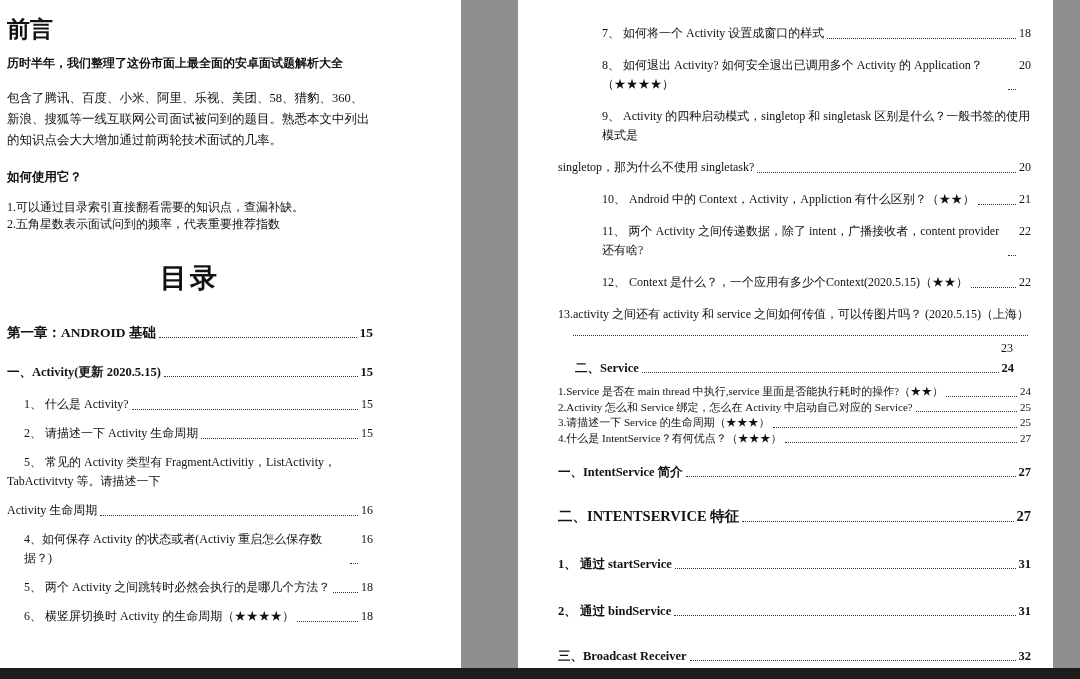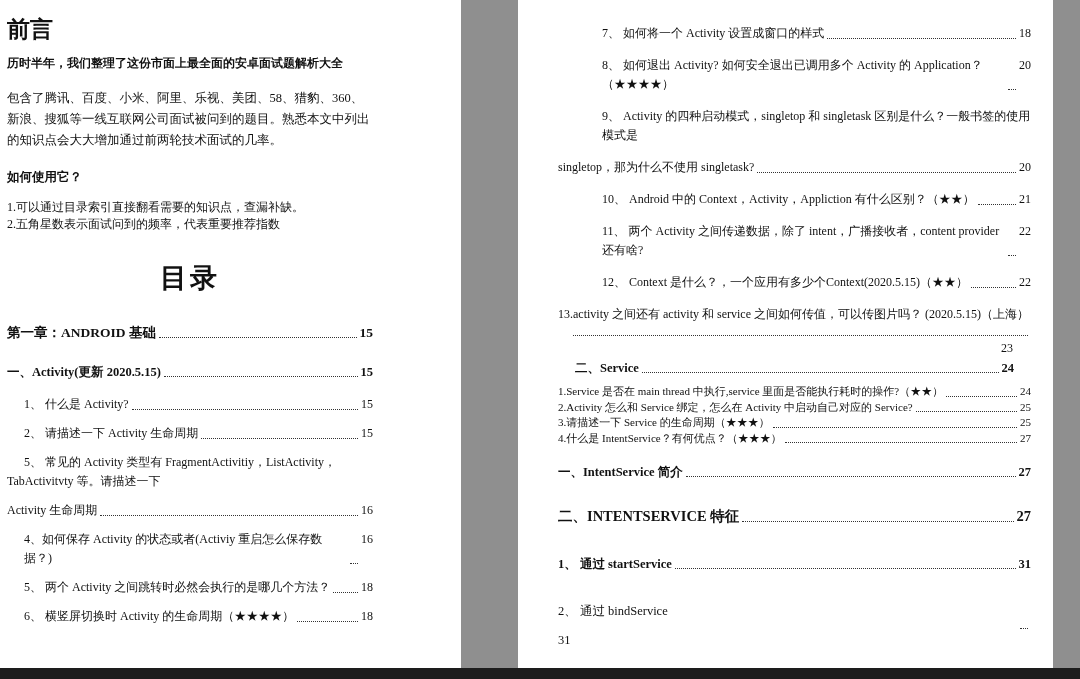--- a/index.html
+++ b/index.html
@@ -42,21 +42,21 @@
   .mi-pre{font-size:12px;line-height:19px;margin:0 0 13px 44px;}
   .t13{font-size:12px;line-height:19px;margin:0 0 2px;}
   .dots-row{display:flex;margin:0 0 1px 12px;height:14px;}
   .pg-row{font-size:12px;text-align:right;padding-right:18px;margin:0 0 0;}
   .service-line{font-weight:bold;font-size:12.5px;margin:4px 17px 7px;}
   .sub-line{font-size:11px;line-height:15.5px;margin:0;}
   .sub-line .leader{margin-bottom:3px;}
   .intro-line{font-weight:bold;font-size:12.5px;margin:18px 0 0;}
   .feature-line{font-weight:bold;font-size:14.5px;margin:26px 0 0;}
   .start-line{font-weight:bold;font-size:12.5px;margin:30px 0 0;}
-  .bind-line{font-weight:normal;font-size:12.5px;margin:30px 0 4px;flex-direction:column;}
+  .bind-line{font-weight:bold;font-size:12.5px;margin:30px 0 4px;}
   .bc-line{font-weight:bold;font-size:12.5px;margin:28px 0 5px;}
 </style>
 </head>
 <body>
 
 <div class="viewer">
 
   <div class="page page-left">
     <div class="pl-inner">
       <h1 class="preface">前言</h1>

